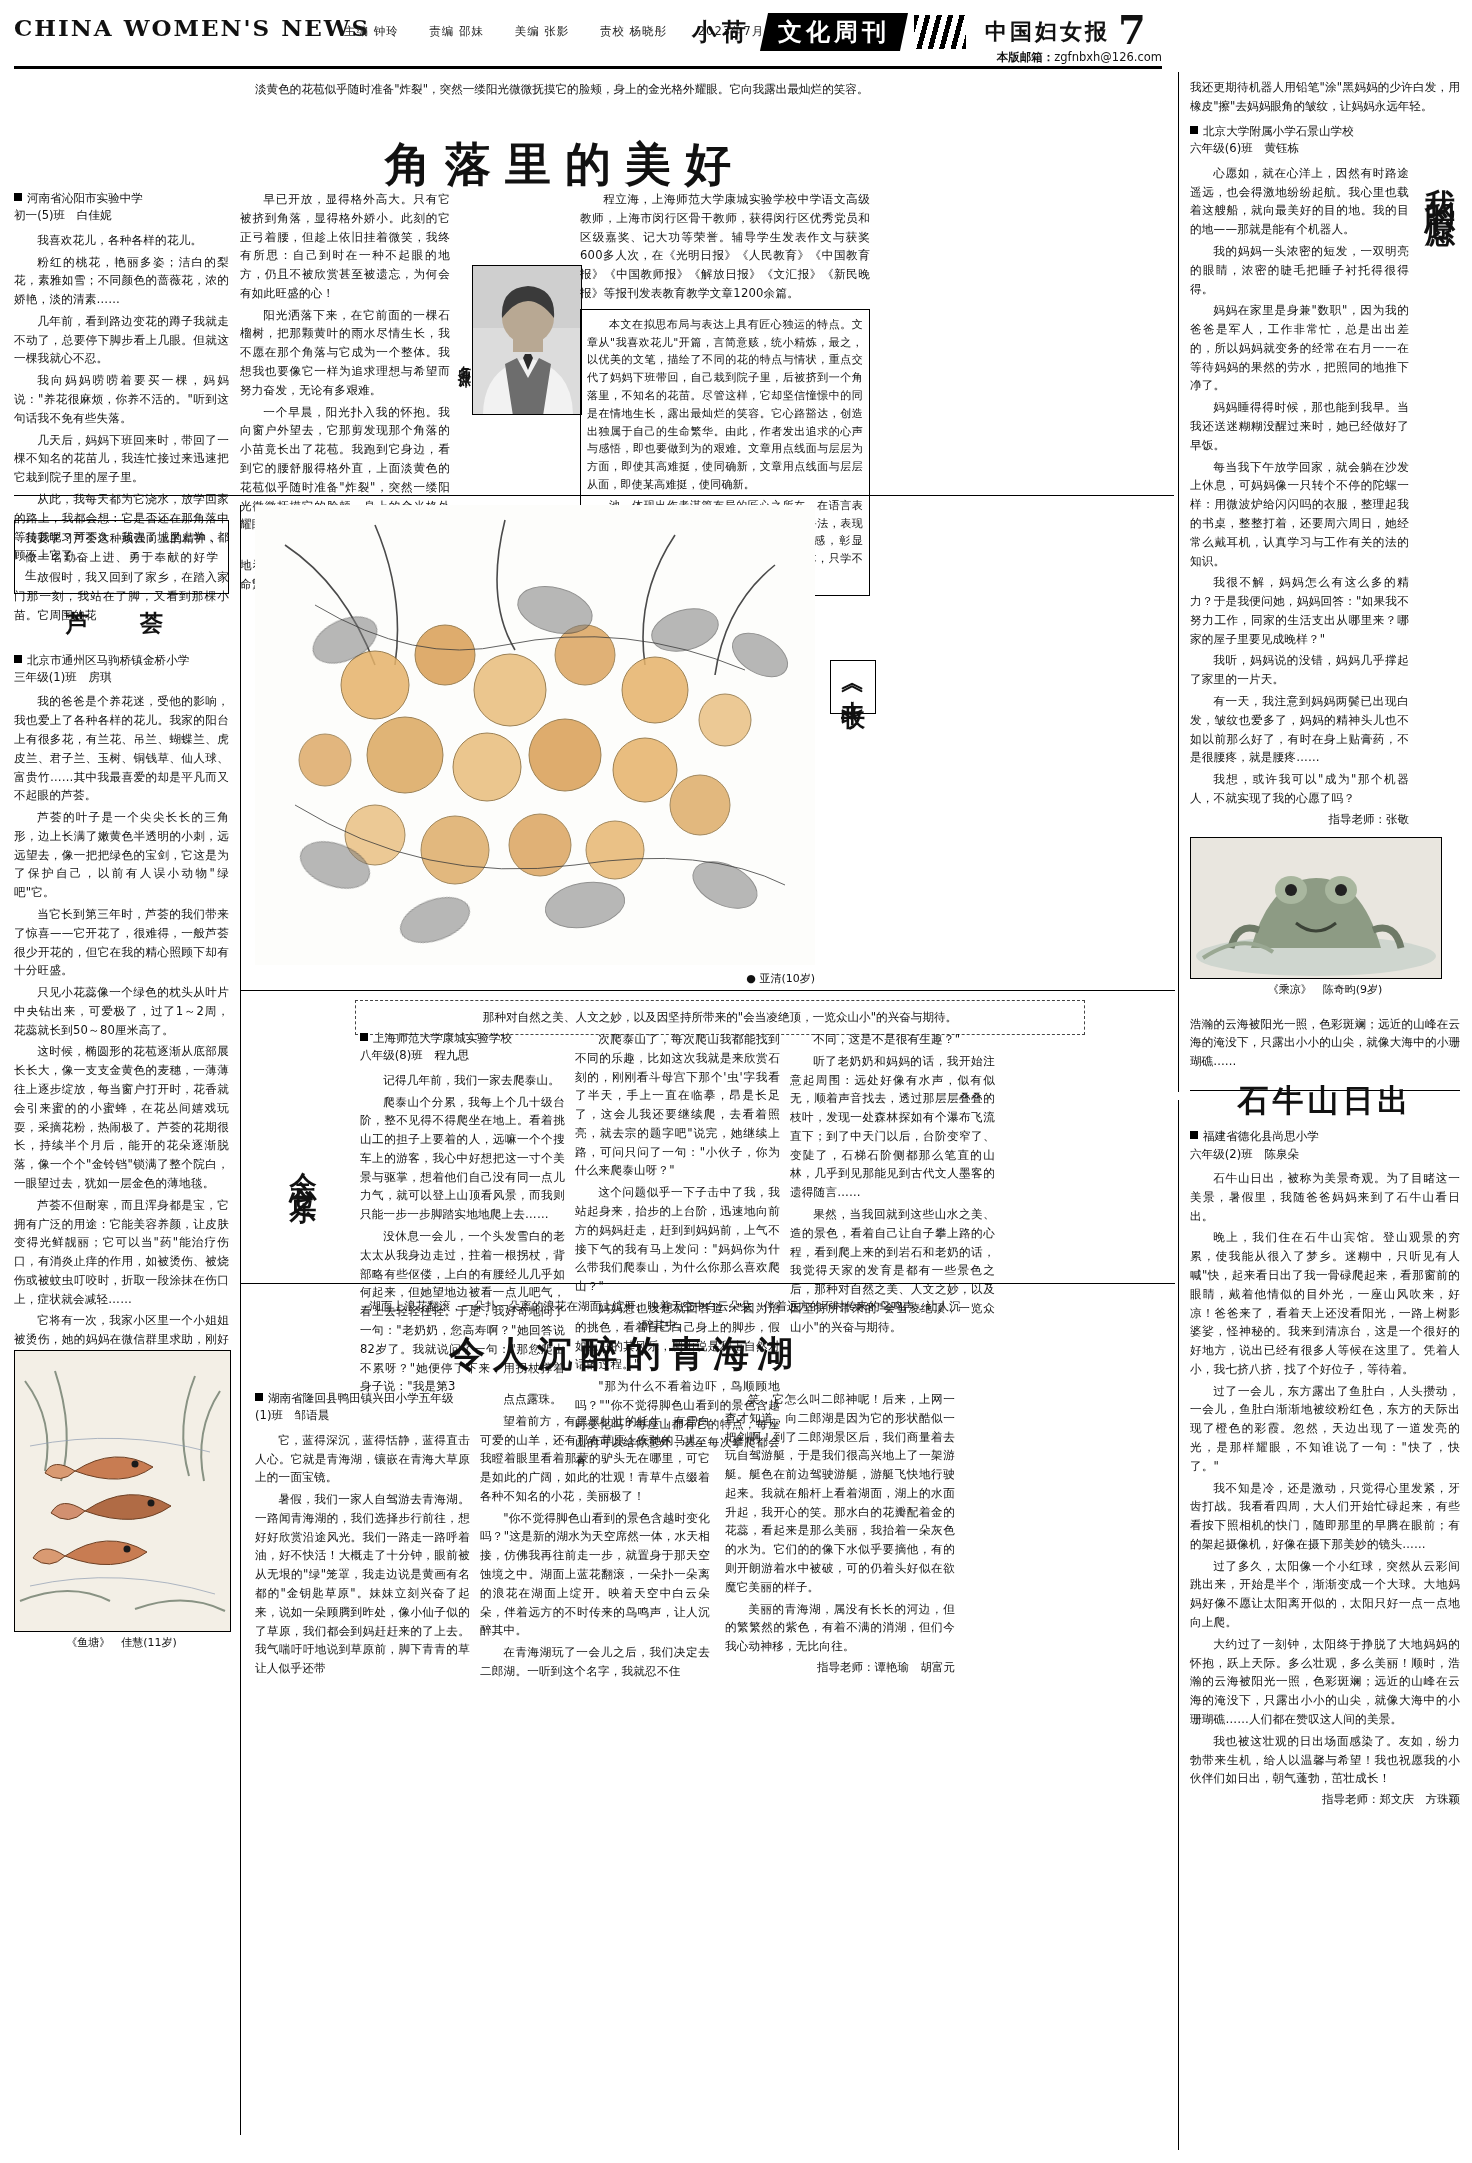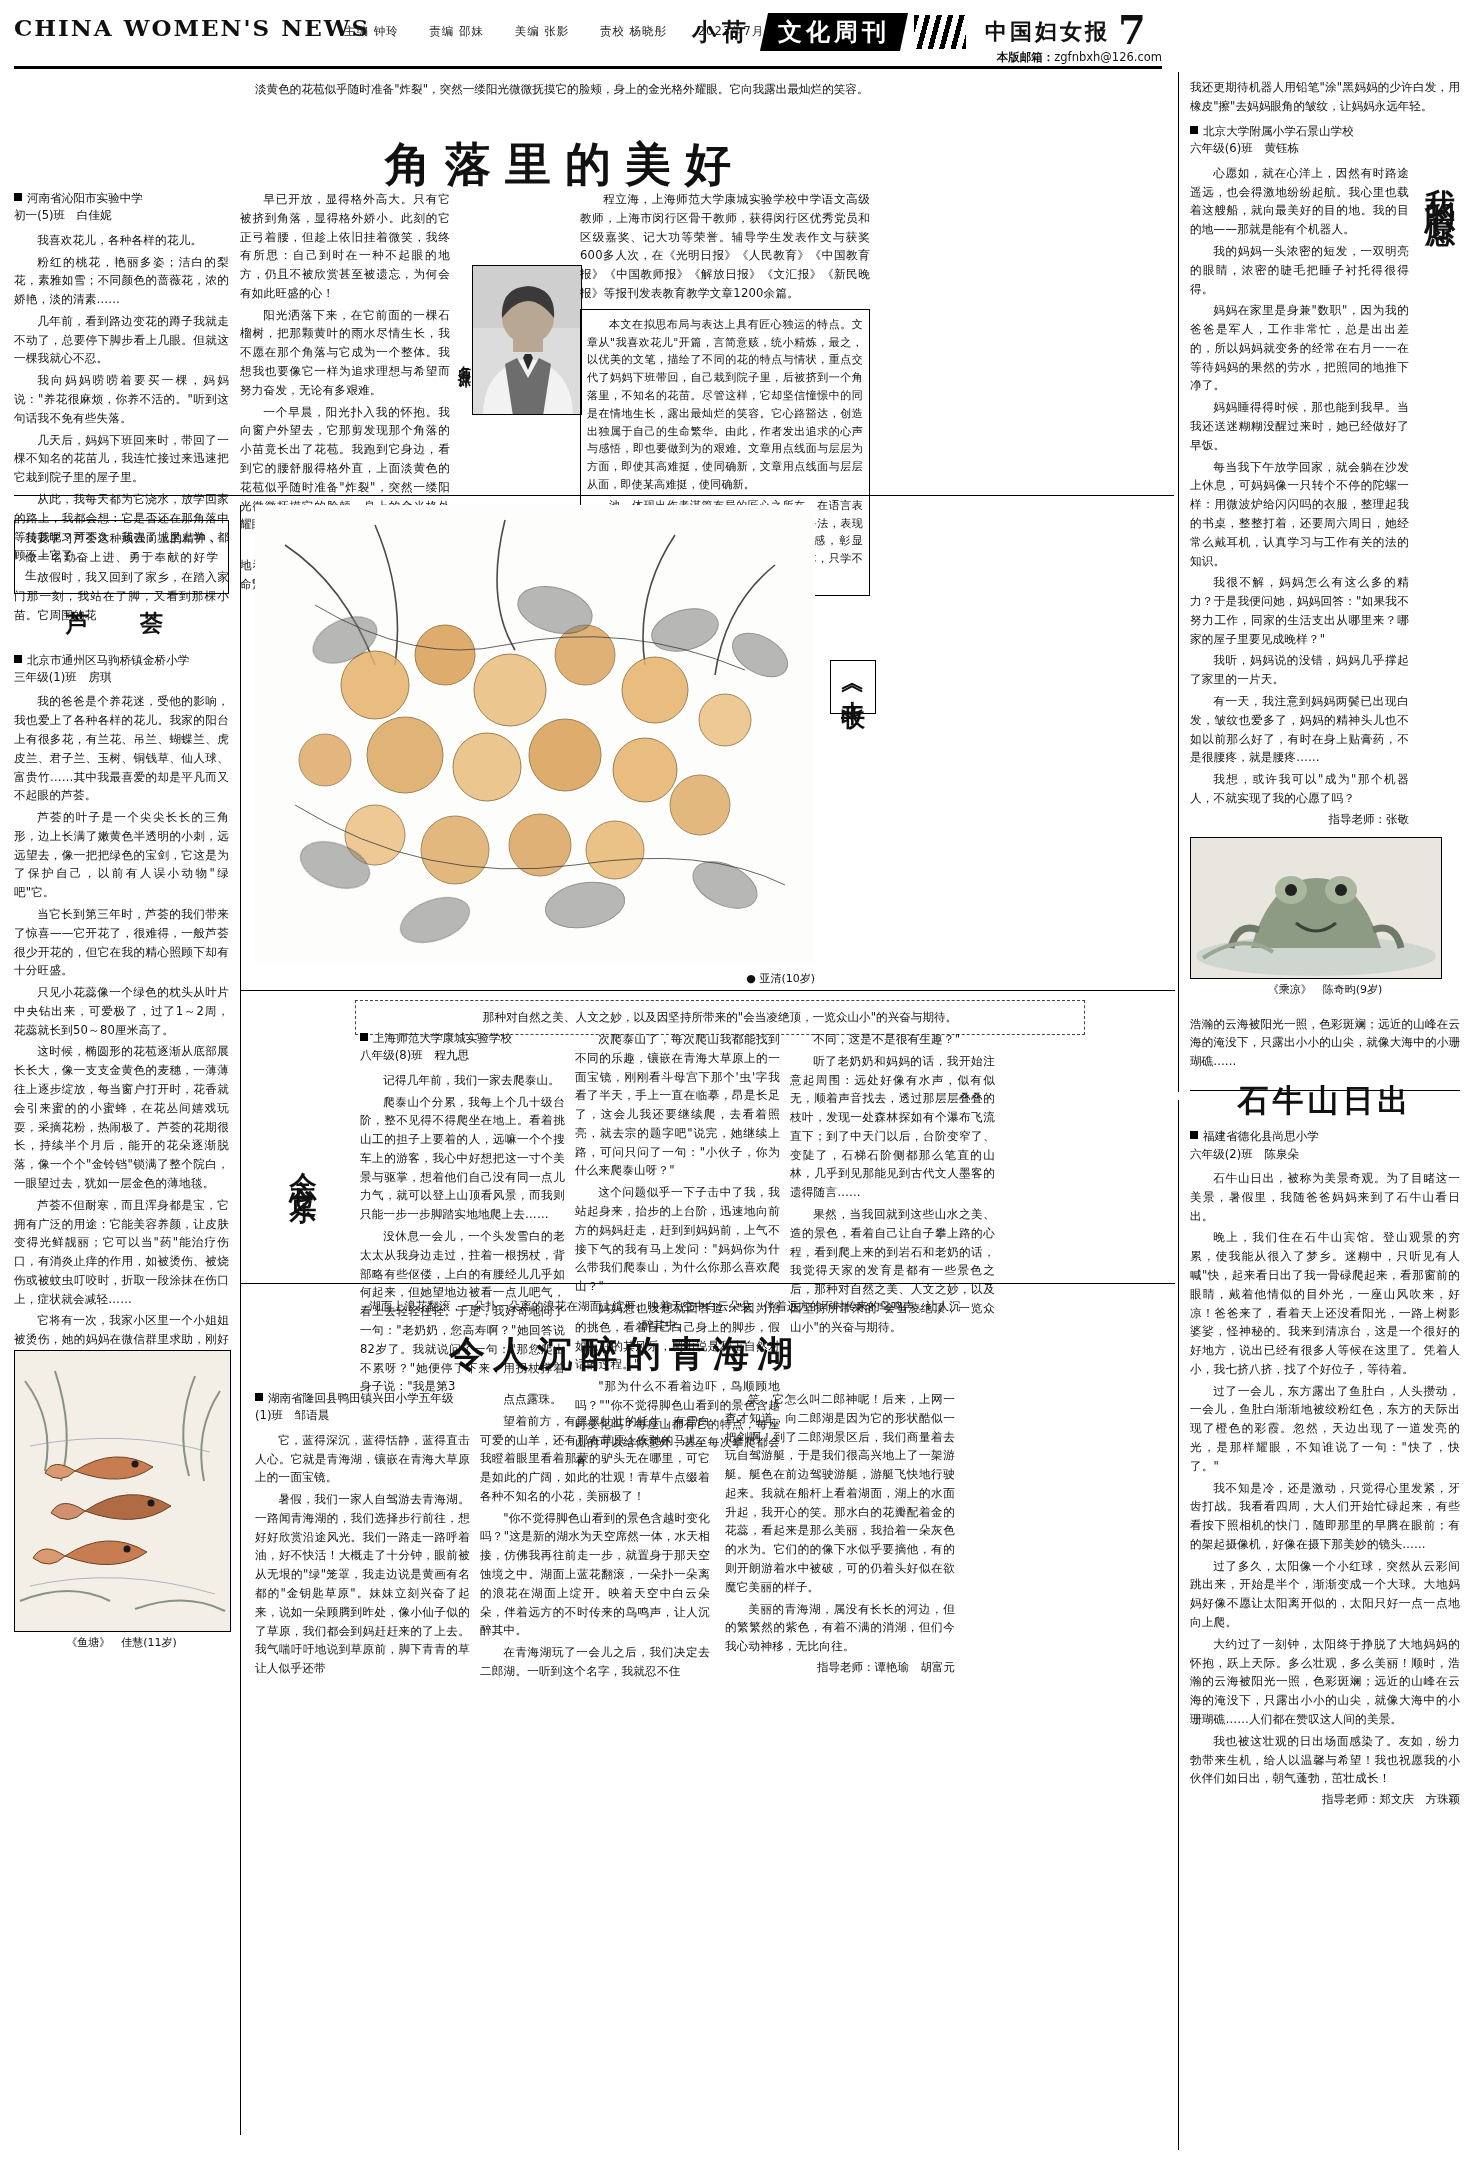--- a/index.html
+++ b/index.html
@@ -289,21 +289,21 @@
     <div class="byline">
       <span class="sq"></span><span>上海师范大学康城实验学校</span><br>
       <span>八年级(8)班　程九思</span>
     </div>
     <p class="body">记得几年前，我们一家去爬泰山。</p>
     <p class="body">爬泰山个分累，我每上个几十级台阶，整不见得不得爬坐在地上。看着挑山工的担子上要着的人，远嘛一个个搜车上的游客，我心中好想把这一寸个美景与驱掌，想着他们自己没有同一点儿力气，就可以登上山顶看风景，而我则只能一步一步脚踏实地地爬上去……</p>
     <p class="body">没休息一会儿，一个头发雪白的老太太从我身边走过，拄着一根拐杖，背部略有些伛偻，上白的有腰经儿几乎如何起来，但她望地边被看一点儿吧气，看上去轻轻往轻。于是，我好奇地问了一句："老奶奶，您高寿啊？"她回答说82岁了。我就说问了一句："那您爬山不累呀？"她便停了下来，用拐杖撑着身子说："我是第3</p>
     <p class="body"></p>
   </div>
   <div class="region" id="col-hx2">
-    <p class="body">次爬泰山了，每次爬山我都能找到不同的乐趣，镶嵌在青海大草原上的一面宝镜，刚刚看斗母宫下那个'虫'字我看了半天，手上一直在临摹，昂是长足了，这会儿我还要继续爬，去看着照亮，就去宗的题字吧"说完，她继续上路，可问只问了一句："小伙子，你为什么来爬泰山呀？"</p>
+    <p class="body">次爬泰山了，每次爬山我都能找到不同的乐趣，比如这次我就是来欣赏石刻的，刚刚看斗母宫下那个'虫'字我看了半天，手上一直在临摹，昂是长足了，这会儿我还要继续爬，去看着照亮，就去宗的题字吧"说完，她继续上路，可问只问了一句："小伙子，你为什么来爬泰山呀？"</p>
     <p class="body">这个问题似乎一下子击中了我，我站起身来，抬步的上台阶，迅速地向前方的妈妈赶走，赶到到妈妈前，上气不接下气的我有马上发问："妈妈你为什么带我们爬泰山，为什么你那么喜欢爬山？"</p>
     <p class="body">妈妈想也没想就回答道："因为治的挑色，看着自己白己身上的脚步，假如上好的其风乐，爬山说是和上自然对话的过程。"</p>
     <p class="body">"那为什么不看着边吓，鸟顺顾地吗？""你不觉得脚色山看到的景色含越时变化吗？每座山都有它的特点，每座山的可以给你意外，甚至每次攀爬都会有</p>
   </div>
   <div class="region" id="col-hx3">
     <p class="body">不同，这是不是很有生趣？"</p>
     <p class="body">听了老奶奶和妈妈的话，我开始注意起周围：远处好像有水声，似有似无，顺着声音找去，透过那层层叠叠的枝叶，发现一处森林探如有个瀑布飞流直下；到了中天门以后，台阶变窄了、变陡了，石梯石阶侧都那么笔直的山林，几乎到见那能见到古代文人墨客的遗得随言……</p>
     <p class="body">果然，当我回就到这些山水之美、造的景色，看着自己让自子攀上路的心程，看到爬上来的到岩石和老奶的话，我觉得天家的发育是都有一些景色之后，那种对自然之美、人文之妙，以及因坚持所带来的"会当凌绝顶，一览众山小"的兴奋与期待。</p>
     <p class="body"></p>
   </div>

